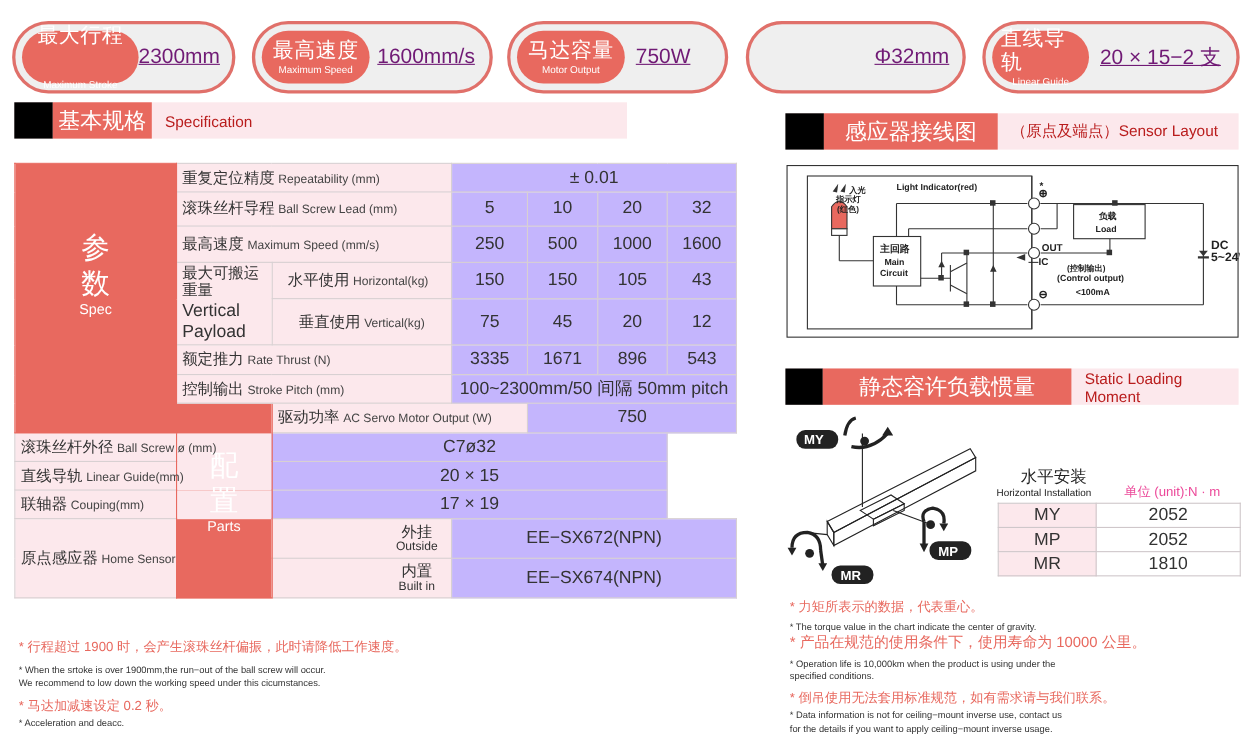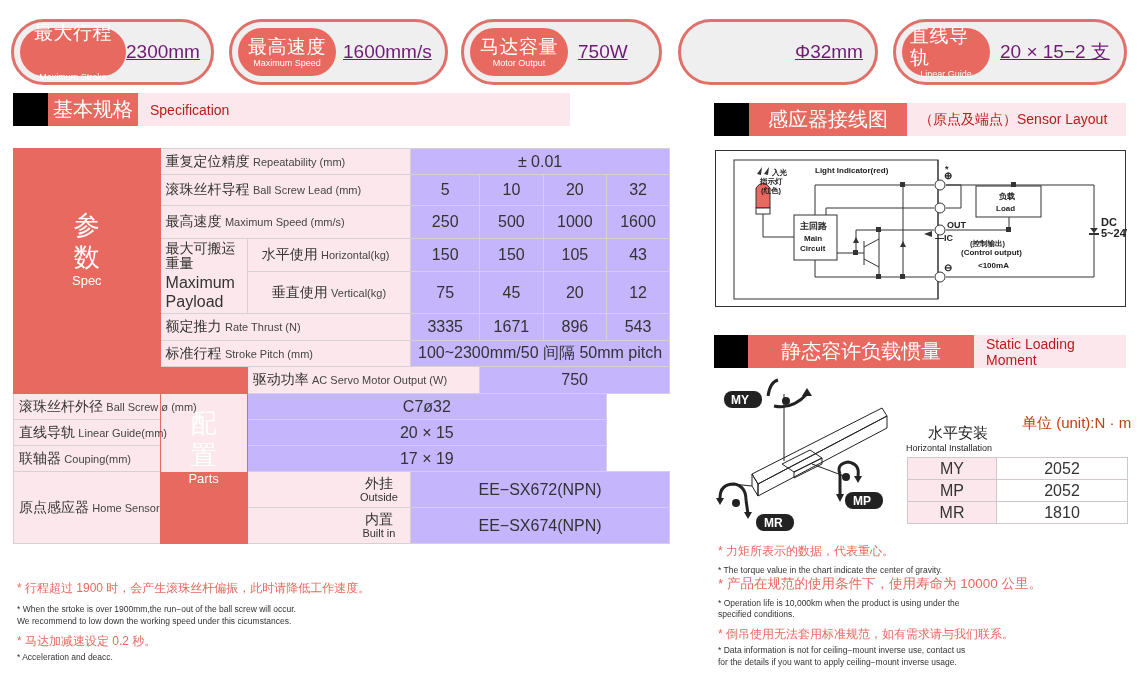--- a/index.html
+++ b/index.html
@@ -115,21 +115,21 @@
   <tr style="height:33px;">
     <td class="lbl" colspan="2"><span class="zh">最高速度</span> <span class="en">Maximum Speed (mm/s)</span></td>
     <td class="v">250</td>
     <td class="v">500</td>
     <td class="v">1000</td>
     <td class="v">1600</td>
   </tr>
   <tr style="height:33px;">
     <td class="lbl" rowspan="2" style="vertical-align:top;line-height:15px;padding-top:2px;white-space:normal;">
       <span class="zh" style="display:block;width:80px;">最大可搬运重量</span>
-      <span style="display:block;font-size:16px;line-height:19px;width:80px;margin-top:2px;">Maximum Payload</span>
+      <span style="display:block;font-size:16px;line-height:19px;width:80px;margin-top:2px;">Vertical Payload</span>
     </td>
     <td class="lbl" style="padding-left:14px;"><span class="zh">水平使用</span> <span class="en">Horizontal(kg)</span></td>
     <td class="v">150</td>
     <td class="v">150</td>
     <td class="v">105</td>
     <td class="v">43</td>
   </tr>
   <tr style="height:42px;padding-left:12px;">
     <td class="lbl" style="text-align:center;padding-left:0;"><span class="zh">垂直使用</span> <span class="en">Vertical(kg)</span></td>
     <td class="v">75</td>
@@ -138,21 +138,21 @@
     <td class="v">12</td>
   </tr>
   <tr style="height:27px;">
     <td class="lbl" colspan="2"><span class="zh">额定推力</span> <span class="en">Rate Thrust (N)</span></td>
     <td class="v">3335</td>
     <td class="v">1671</td>
     <td class="v">896</td>
     <td class="v">543</td>
   </tr>
   <tr style="height:25px;">
-    <td class="lbl" colspan="2"><span class="zh">标准行程</span> <span class="en">Stroke Pitch (mm)</span></td>
+    <td class="lbl" colspan="2"><span class="zh">控制输出</span> <span class="en">Stroke Pitch (mm)</span></td>
     <td class="v" colspan="4">100~2300mm/50 间隔 50mm pitch</td>
   </tr>
 
   <tr style="height:27px;">
     <td class="side" rowspan="6" style="padding-top:40px;vertical-align:top;">
       <span class="big">配</span>
       <span class="big">置</span>
       <span class="small">Parts</span>
     </td>
     <td class="lbl" colspan="2"><span class="zh">驱动功率</span> <span class="en">AC Servo Motor Output (W)</span></td>
@@ -322,21 +322,21 @@
   </g>
   <g fill="#fff" font-size="12" font-weight="bold">
     <text x="19" y="28">MY</text>
     <text x="141" y="129">MP</text>
     <text x="52" y="151">MR</text>
   </g>
 </svg>
 
 <div style="position:absolute;left:928px;top:424px;font-size:15px;color:#222;">水平安装</div>
 <div style="position:absolute;left:906px;top:443px;font-size:9px;color:#222;">Horizontal Installation</div>
-<div style="position:absolute;left:1022px;top:414px;font-size:15px;color:#c2410c;">单位 (unit):N · m</div>
+<div style="position:absolute;left:1022px;top:439px;font-size:12px;color:#ec4899;">单位 (unit):N · m</div>
 <table class="mom">
   <tbody>
       <tr>
         <td class="k">MY</td>
         <td>2052</td>
       </tr>
   <tr>
         <td class="k">MP</td>
         <td>2052</td>
       </tr>

